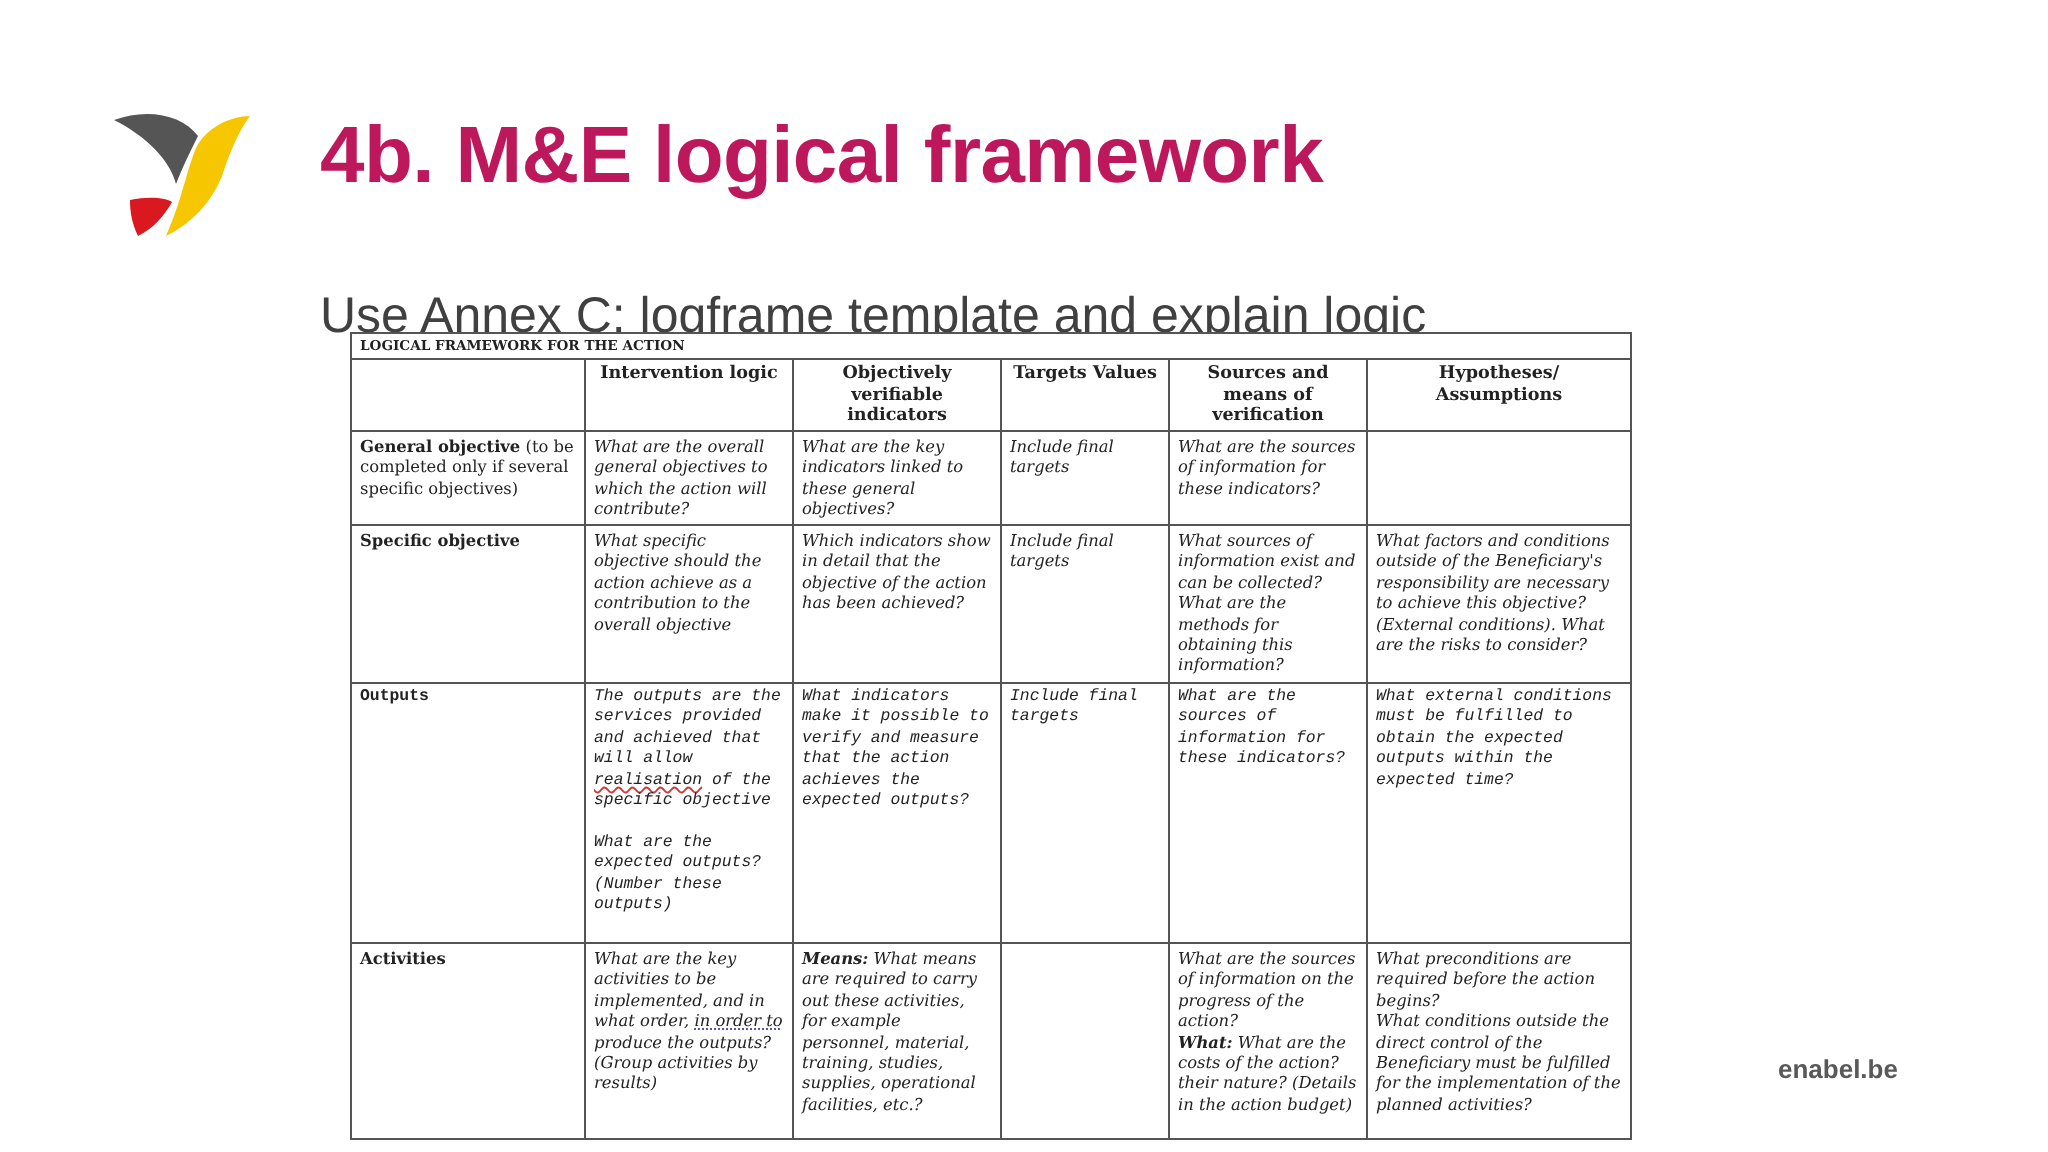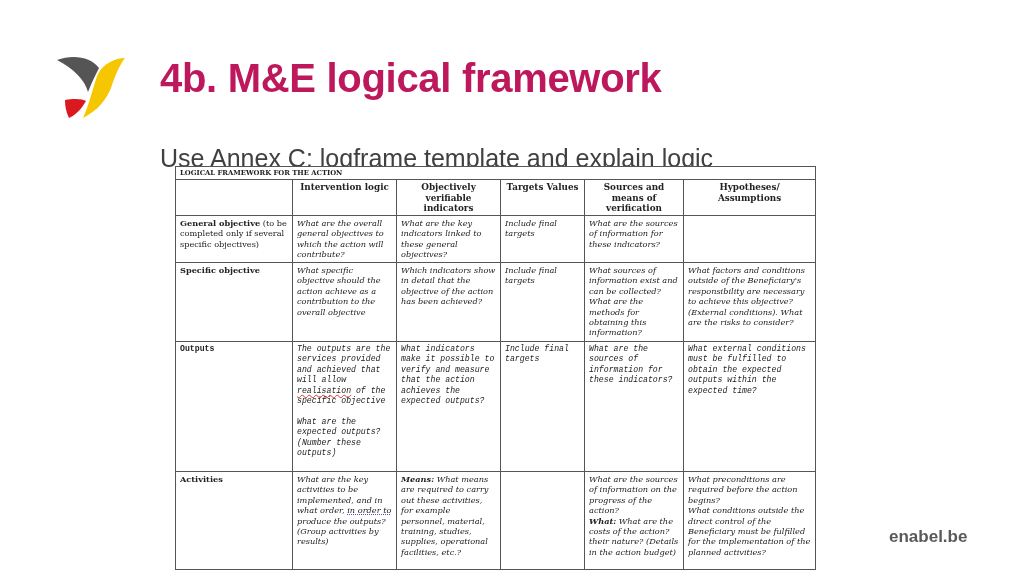--- a/index.html
+++ b/index.html
@@ -13,21 +13,21 @@
       position: absolute; left: 160px; top: 56px;
       font-family: "Liberation Sans", sans-serif; font-weight: bold;
       font-size: 40px; color: #be185d; letter-spacing: -0.3px; white-space: nowrap;
     }
     .subtitle {
       position: absolute; left: 160px; top: 144px;
       font-size: 25px; color: #404040; white-space: nowrap;
     }
     .footer-brand {
       position: absolute; left: 889px; top: 527px;
-      font-size: 17px; font-weight: bold; color: #595959; white-space: nowrap;
+      font-size: 13px; font-weight: bold; color: #595959; white-space: nowrap;
     }
     table.logframe {
       position: absolute; left: 175px; top: 166px;
       width: 640px; border-collapse: collapse;
       font-family: "DejaVu Serif", "Liberation Serif", serif;
       font-size: 8.2px; line-height: 10.4px; color: #222;
       table-layout: fixed; background: #fff;
     }
     table.logframe td, table.logframe th {
       border: 1px solid #555; vertical-align: top; padding: 2px 4px;

